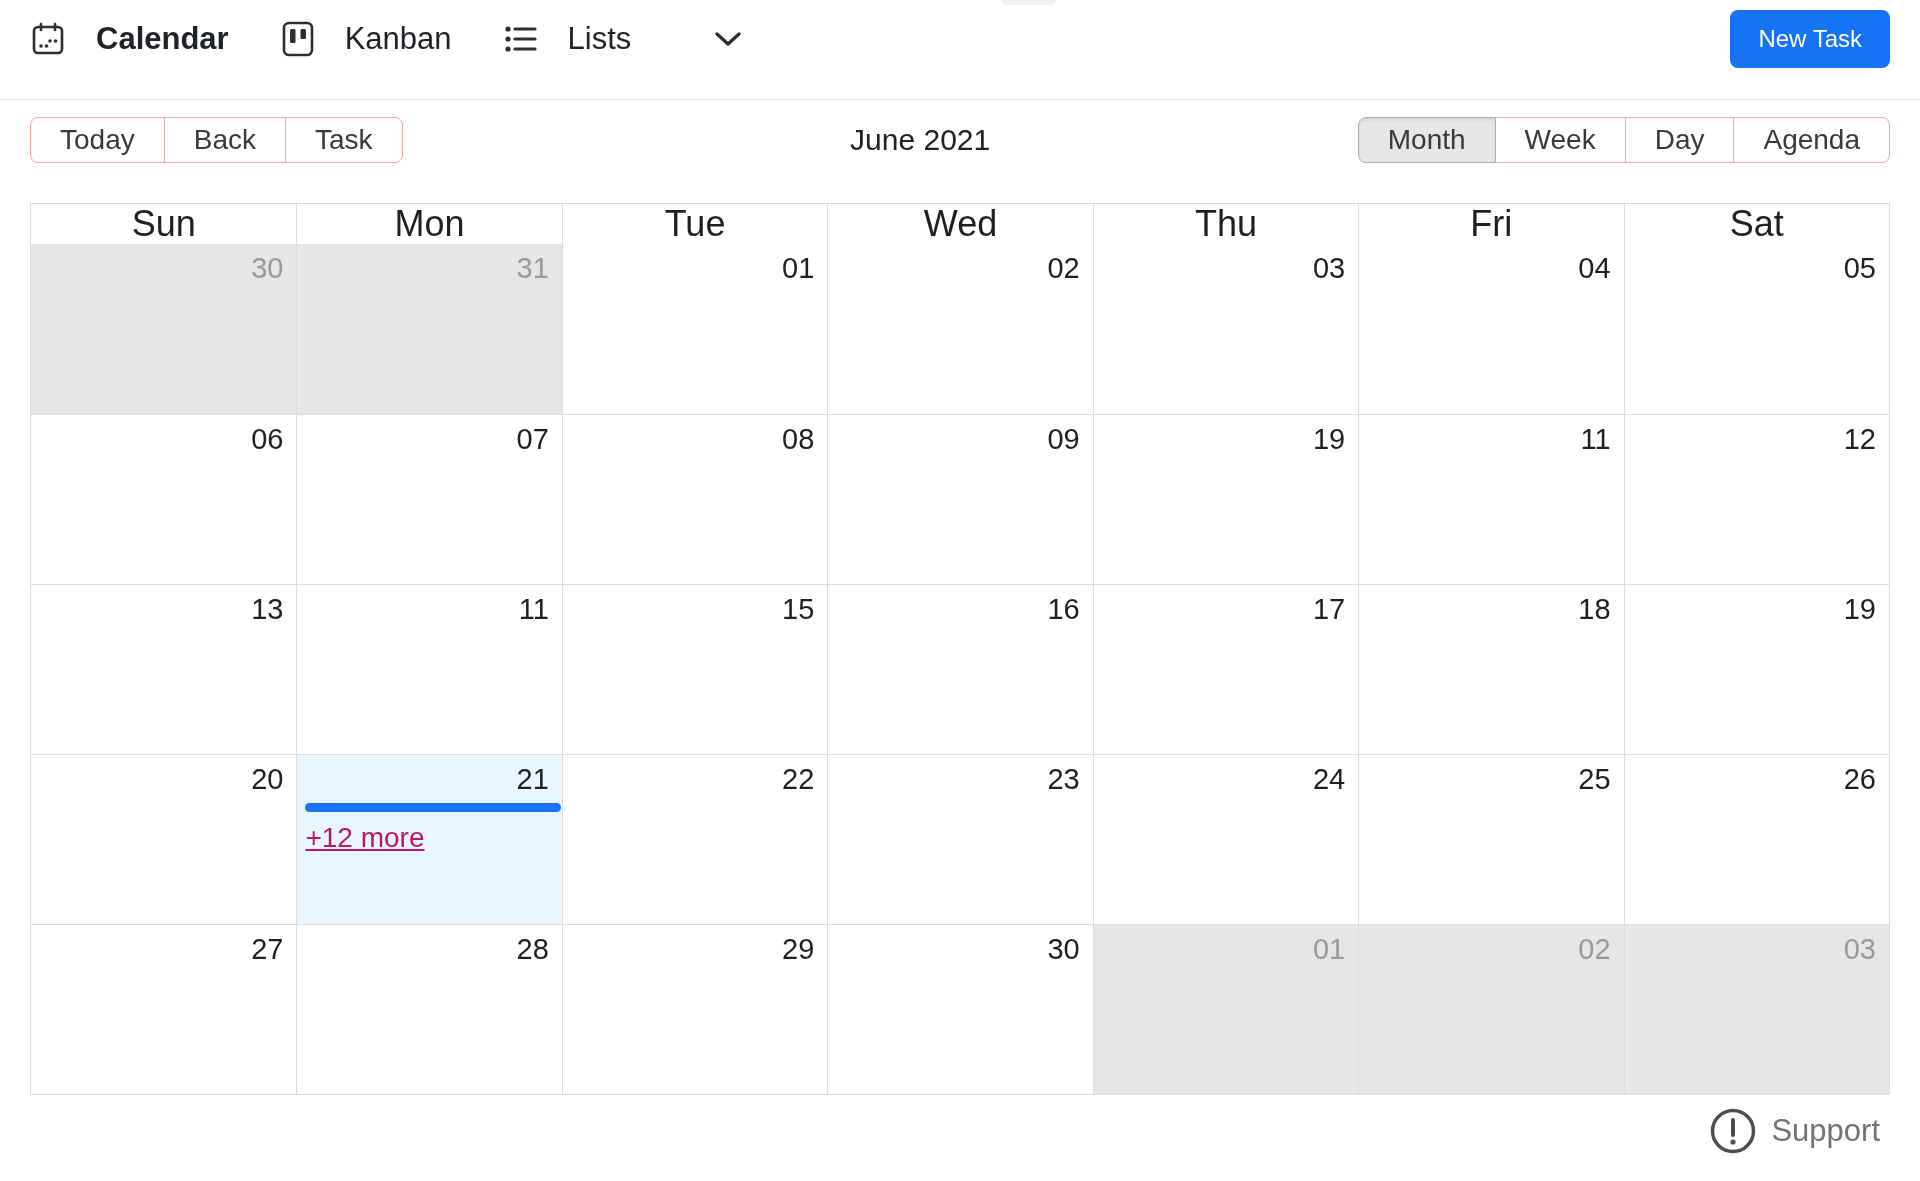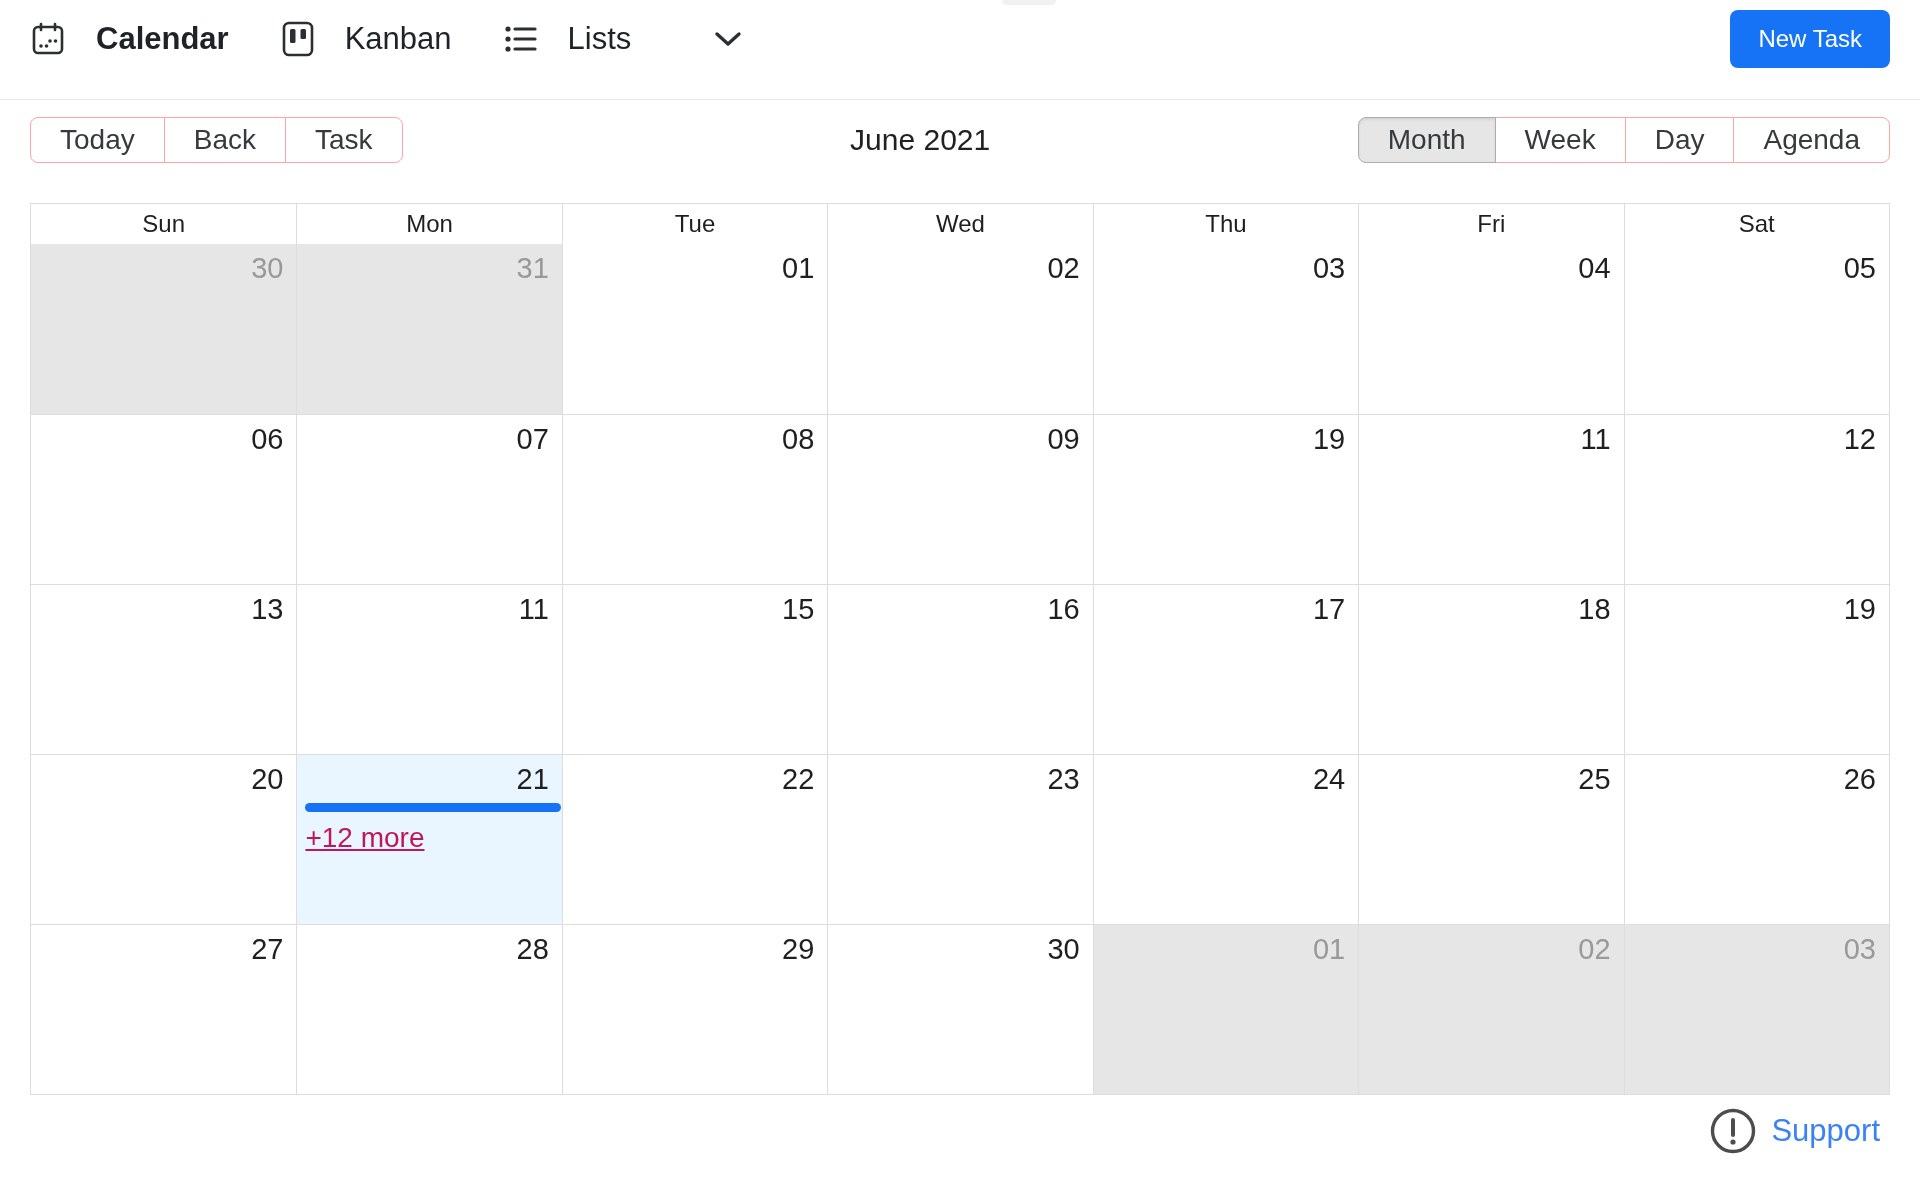--- a/index.html
+++ b/index.html
@@ -46,21 +46,21 @@
   .toolbar-title {
     flex:1; text-align:center; font-size:30px; color:#202124; transform:translateX(40px);
   }
 
   
   .cal {
     margin:40px 30px 0 30px; border:1px solid #dddddd; background:#fff;
   }
   .head-row, .week-row { display:grid; grid-template-columns:repeat(7,1fr); }
   .head-cell {
-    height:40px; line-height:40px; text-align:center; font-size:24px; font-weight:500;
+    height:40px; line-height:40px; text-align:center; font-size:36px; font-weight:500;
     color:#1f1f1f; border-left:1px solid #dddddd; overflow:hidden;
   }
   .head-cell:first-child { border-left:none; }
   .week-row { border-top:1px solid #dddddd; height:170px; }
   .cell { border-left:1px solid #dddddd; position:relative; cursor:pointer; background:#fff; }
   .cell:first-child { border-left:none; }
   .cell.off { background:#e6e6e6; }
   .cell.today { background:#eaf6ff; }
   .date-num {
     display:block; text-align:right; padding:8px 13px 0 0; font-size:29px; color:#1f1f1f;
@@ -69,21 +69,21 @@
   .event-bar {
     height:9px; border-radius:5px; background:#1673f5; margin:7px 1px 0 8px; cursor:pointer;
   }
   .more-link {
     display:inline-block; margin:10px 0 0 8px; font-size:28px; color:#be185d;
     text-decoration:underline; cursor:pointer;
   }
 
   
   .footer { display:flex; justify-content:flex-end; align-items:center; gap:14px; margin:12px 40px 0 0; }
-  .support-label { font-size:31px; color:#3b82f6; }
+  .support-label { font-size:31px; color:#737373; }
   .icon { display:inline-flex; }
 </style>
 </head>
 <body>
 
 <div class="top-notch"></div>
 
 <div class="nav">
   <div class="nav-item active">
     <span class="icon">

